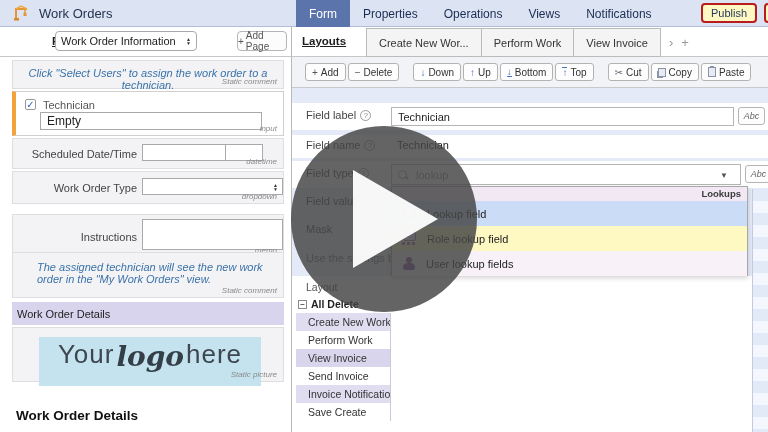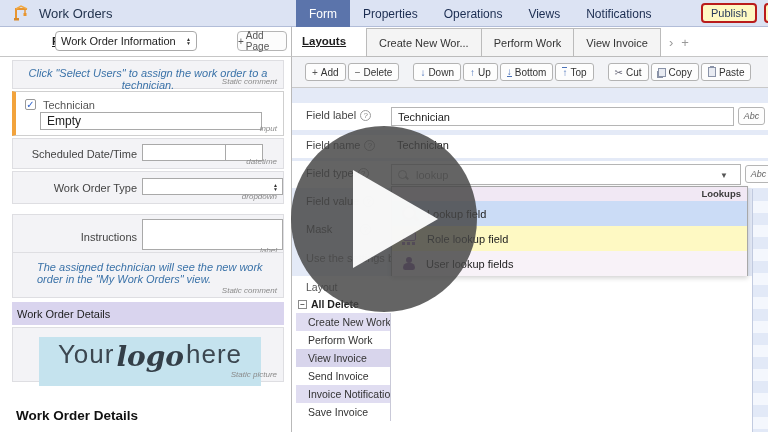--- a/index.html
+++ b/index.html
@@ -249,21 +249,21 @@
             <span>▲</span>
             <span>▼</span>
           </span>
       </div>
       <div class="type-cap">dropdown</div>
     </div>
 
     <div class="lrow" style="top:206px; height:44px;margin-top:8px;">
       <span class="fld-label" style="left:6px; top:16px;">Instructions</span>
       <div class="inp" style="left:129px; top:4px; width:141px; height:31px;"></div>
-      <div class="type-cap">label</div>
+      <div class="type-cap">memo</div>
     </div>
 
     <div class="lrow" style="top:252px; height:46px;">
       <div class="comment-txt" style="text-align:left; padding:8px 10px 0 24px;">The assigned technician will see the new work order in the "My Work Orders" view.</div>
       <div class="type-cap">Static comment</div>
     </div>
 
     <div class="sect-head" style="top:302px;">Work Order Details</div>
 
     <div class="lrow" style="top:327px; height:55px;">
@@ -363,21 +363,21 @@
       <div class="tree-head">Layout</div>
       <div class="tree-root">
         <span class="minus-box">−</span>
         <span>All Delete</span>
       </div>
       <div class="tree-item ti-a">Create New Work O...</div>
       <div class="tree-item ti-b">Perform Work</div>
       <div class="tree-item ti-sel">View Invoice</div>
       <div class="tree-item ti-b">Send Invoice</div>
       <div class="tree-item ti-a">Invoice Notification ...</div>
-      <div class="tree-item ti-b">Save Invoice</div>
+      <div class="tree-item ti-b">Save Create</div>
     </div>
     <div class="stripes"></div>
 
     <div class="ddpanel">
       <div class="dd-head">Lookups</div>
       <div class="dd-item sel-item">
         <span class="lk-mag"></span>
         <span>Lookup field</span>
       </div>
       <div class="dd-item">

